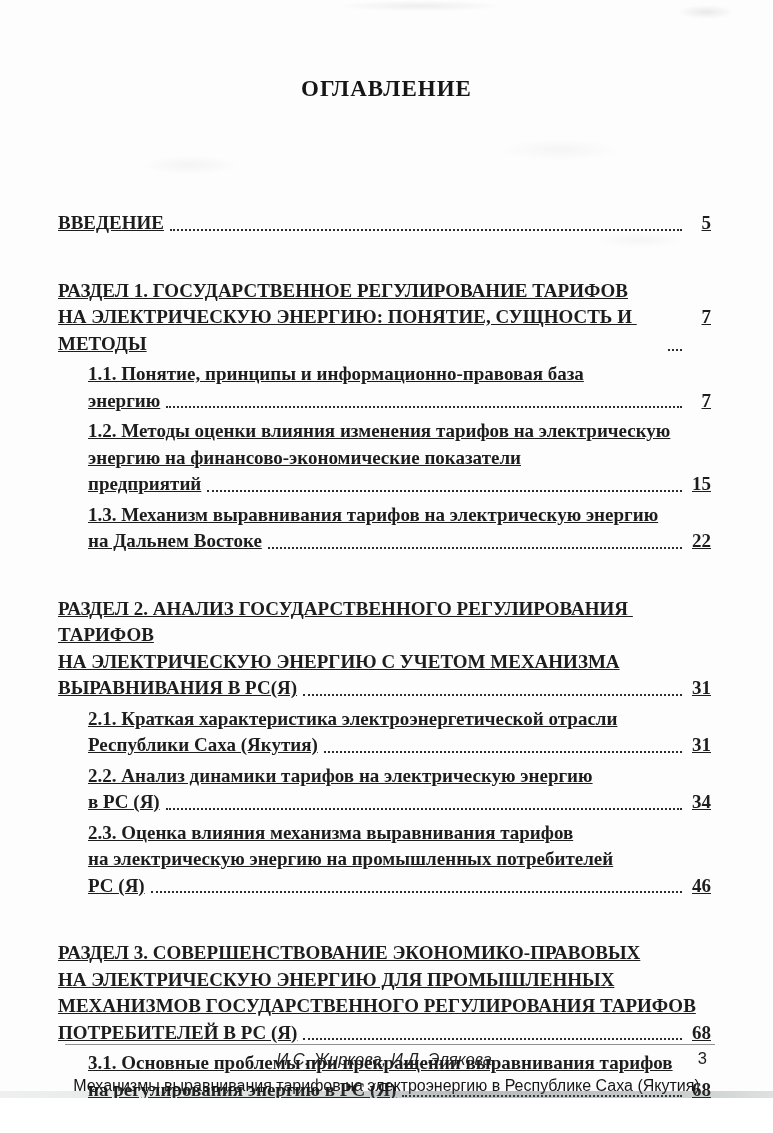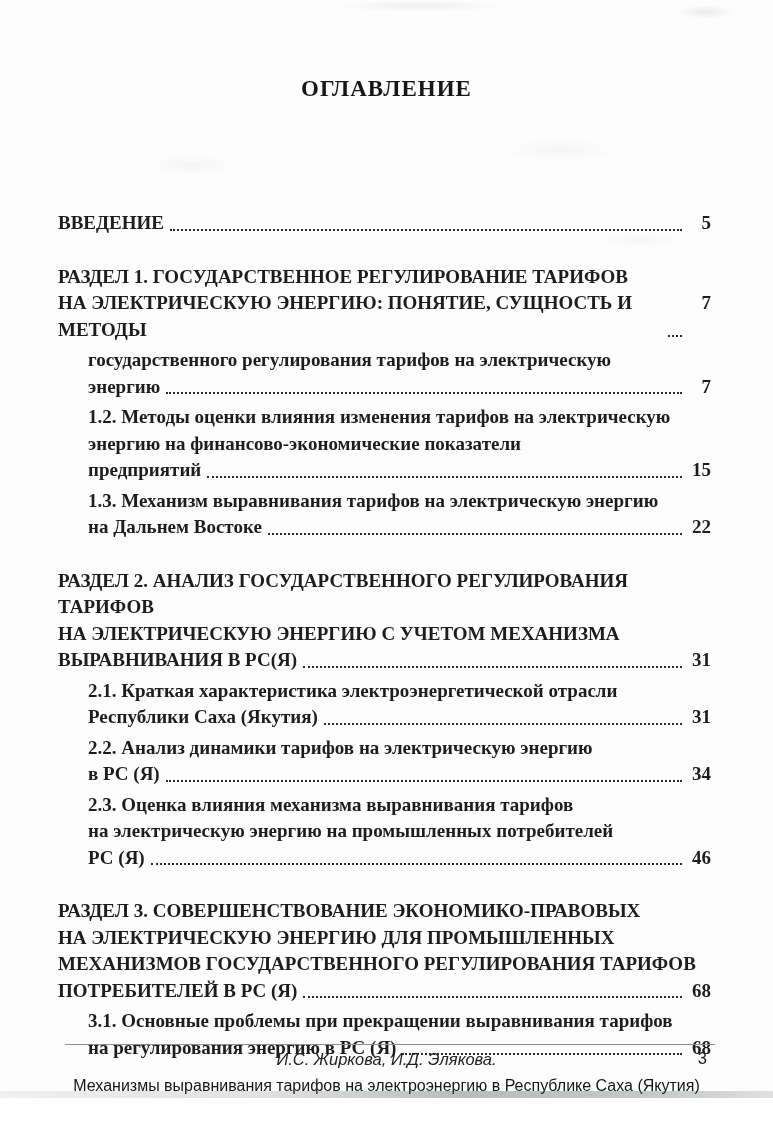--- a/index.html
+++ b/index.html
@@ -58,27 +58,28 @@
     top: 210px;
     left: 58px;
     right: 62px;
   }
 
   .entry { font-size: 19px; }
   .entry .line {
     display: flex;
     align-items: baseline;
     line-height: 26.5px;
+    text-decoration: underline;
   }
   .entry .txt { white-space: pre-wrap; }
 
   .entry.chapter { font-weight: 700; }
   .entry.section { font-weight: 600; padding-left: 30px; }
   .entry.section { margin-top: 4px; }
-  .entry.chapter:not(:first-child) { margin-top: 27px; }
+  .entry.chapter:not(:first-child) { margin-top: 41px; }
 
   .dots {
     flex: 1 1 auto;
     min-width: 14px;
     align-self: flex-end;
     margin: 0 5px 6px 6px;
     border-bottom: 2px dotted #2c2c2c;
   }
   .pg {
     flex: 0 0 auto;
@@ -143,21 +144,21 @@
           <span class="txt">РАЗДЕЛ 1. ГОСУДАРСТВЕННОЕ РЕГУЛИРОВАНИЕ ТАРИФОВ</span>
         </div>
         <div class="line">
           <span class="txt">НА ЭЛЕКТРИЧЕСКУЮ ЭНЕРГИЮ: ПОНЯТИЕ, СУЩНОСТЬ И МЕТОДЫ</span>
           <span class="dots"></span>
           <span class="pg">7</span>
         </div>
       </div>
       <div class="entry section">
         <div class="line">
-          <span class="txt">государственного регулирования тарифов на электрическую</span>
+          <span class="txt">1.1. Понятие, принципы и информационно-правовая база</span>
         </div>
         <div class="line">
           <span class="txt">энергию</span>
           <span class="dots"></span>
           <span class="pg">7</span>
         </div>
       </div>
       <div class="entry section">
         <div class="line">
           <span class="txt">1.2. Методы оценки влияния изменения тарифов на электрическую</span>

